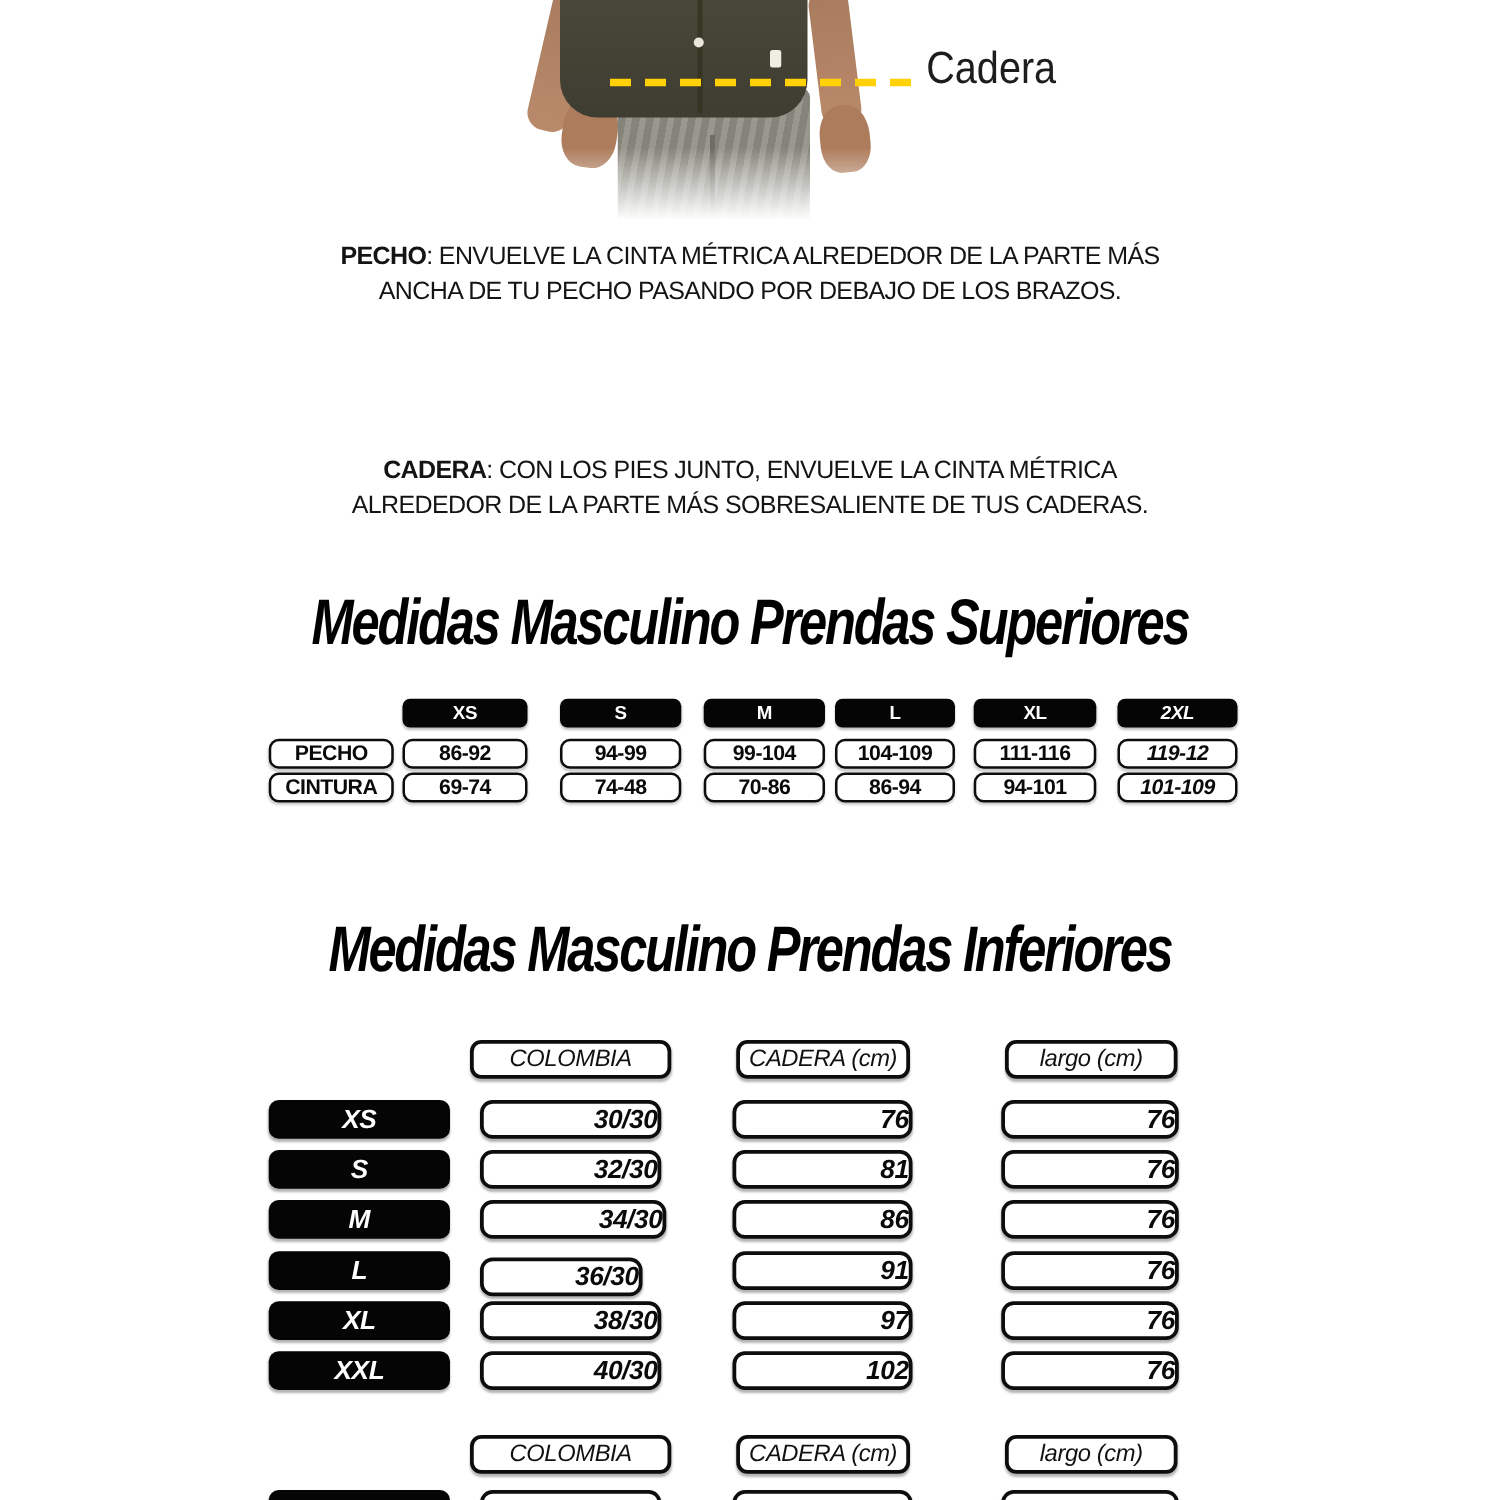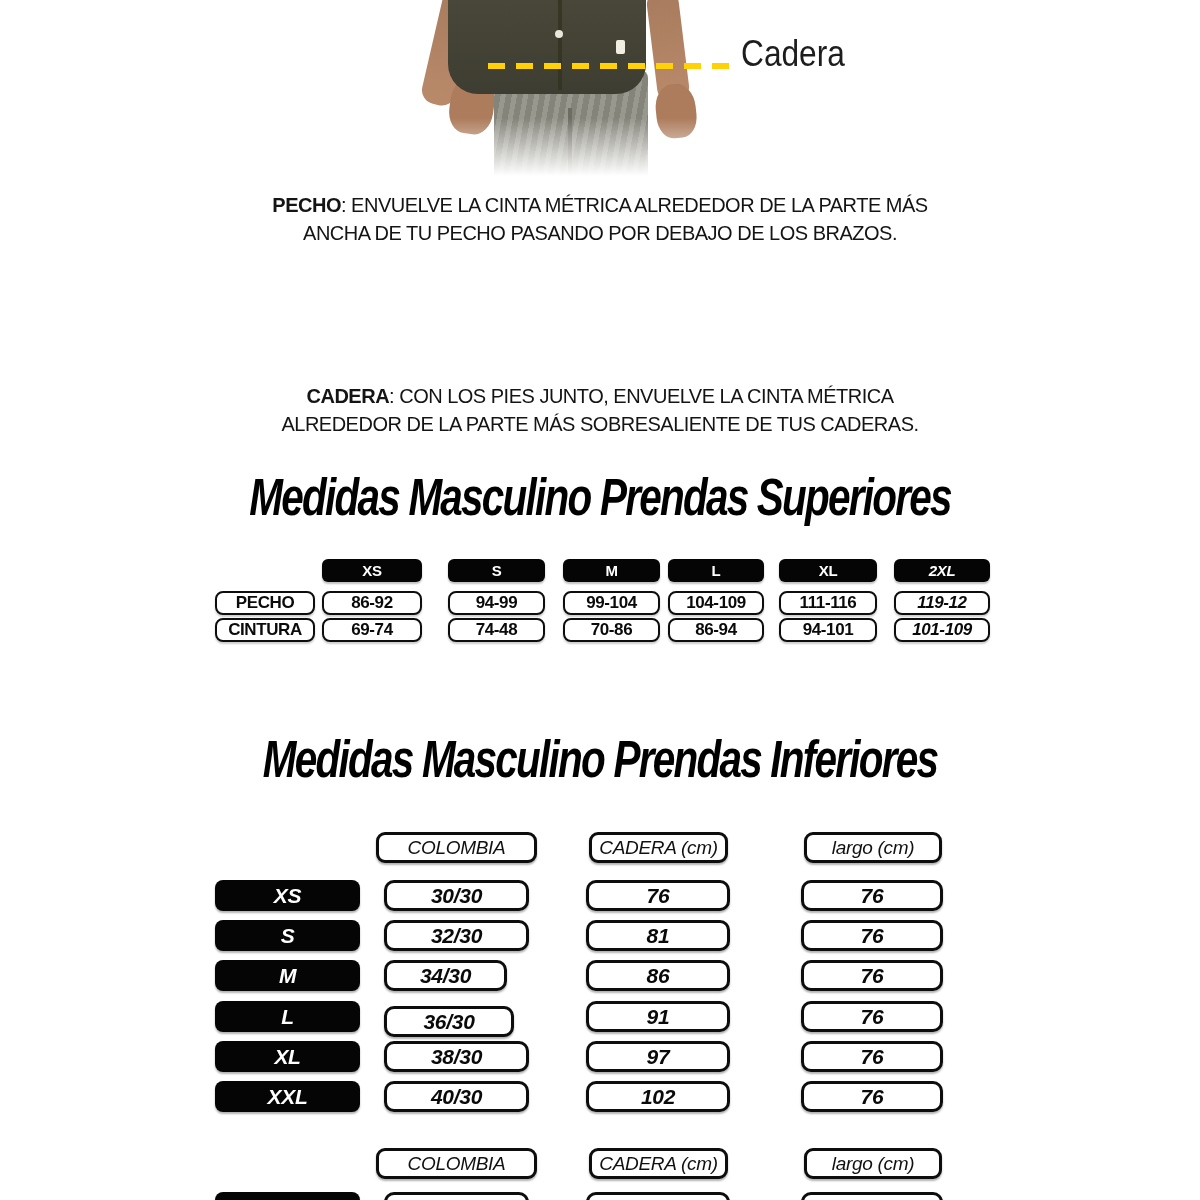--- a/index.html
+++ b/index.html
@@ -59,21 +59,21 @@
   
   .t2{position:absolute;left:215px;width:730px;}
   .t2 .abs{position:absolute;box-sizing:border-box;font-style:italic;}
   .t2head{background:#fff;border:3px solid #0d0d0d;border-radius:9px;height:31px;line-height:25px;
     text-align:center;font-size:19px;letter-spacing:-.3px;color:#111;
     box-shadow:0 2px 2px rgba(0,0,0,.3);}
   .t2label{background:#050505;color:#fff;border-radius:8px;height:31px;line-height:31px;
     text-align:center;font-weight:700;font-size:21px;letter-spacing:-.3px;
     box-shadow:0 2px 2px rgba(0,0,0,.3);}
   .t2cell{background:#fff;border:3px solid #0d0d0d;border-radius:10px;height:31px;line-height:25px;
-    text-align:center;font-weight:700;font-size:21px;letter-spacing:-.3px;
+    text-align:right;font-weight:700;font-size:21px;letter-spacing:-.3px;
     box-shadow:0 2px 2px rgba(0,0,0,.3);}
 </style>
 </head>
 <body>
 
 <div class="canvas">
 
   <div class="photo">
     <div class="arm left"></div>
     <div class="arm right"></div>
@@ -87,21 +87,21 @@
     <div class="shirt-tag"></div>
     <div class="photo-fade"></div>
   </div>
   <div class="measure-line"></div>
   <div class="measure-label">Cadera</div>
 
   <p class="inst" style="top:191px">
     <span class="iline"><span class="ilabel">PECHO</span><span>: ENVUELVE LA CINTA MÉTRICA ALREDEDOR DE LA PARTE MÁS</span></span>
     <span class="iline">ANCHA DE TU PECHO PASANDO POR DEBAJO DE LOS BRAZOS.</span>
   </p>
-  <p class="inst" style="top:382px">
+  <p class="inst" style="top:362px">
     <span class="iline"><span class="ilabel">CADERA</span><span>: CON LOS PIES JUNTO, ENVUELVE LA CINTA MÉTRICA</span></span>
     <span class="iline">ALREDEDOR DE LA PARTE MÁS SOBRESALIENTE DE TUS CADERAS.</span>
   </p>
 
   <h2 class="title" style="top:468px">Medidas Masculino Prendas Superiores</h2>
 
   <div class="t1">
     <div class="t1row" style="top:0">
       <div class="c0 spacer"></div>
       <div class="hpill c1">XS</div>
@@ -142,21 +142,21 @@
     <div class="abs t2cell" style="left:169px;top:48px;width:145px">30/30</div>
     <div class="abs t2cell" style="left:371px;top:48px;width:144px">76</div>
     <div class="abs t2cell" style="left:586px;top:48px;width:142px">76</div>
 
     <div class="abs t2label" style="left:0;top:88px;width:145px">S</div>
     <div class="abs t2cell" style="left:169px;top:88px;width:145px">32/30</div>
     <div class="abs t2cell" style="left:371px;top:88px;width:144px">81</div>
     <div class="abs t2cell" style="left:586px;top:88px;width:142px">76</div>
 
     <div class="abs t2label" style="left:0;top:128px;width:145px">M</div>
-    <div class="abs t2cell" style="left:169px;top:128px;width:123px">34/30</div>
+    <div class="abs t2cell" style="left:169px;top:128px;width:149px">34/30</div>
     <div class="abs t2cell" style="left:371px;top:128px;width:144px">86</div>
     <div class="abs t2cell" style="left:586px;top:128px;width:142px">76</div>
 
     <div class="abs t2label" style="left:0;top:169px;width:145px">L</div>
     <div class="abs t2cell" style="left:169px;top:174px;width:130px">36/30</div>
     <div class="abs t2cell" style="left:371px;top:169px;width:144px">91</div>
     <div class="abs t2cell" style="left:586px;top:169px;width:142px">76</div>
 
     <div class="abs t2label" style="left:0;top:209px;width:145px">XL</div>
     <div class="abs t2cell" style="left:169px;top:209px;width:145px">38/30</div>

